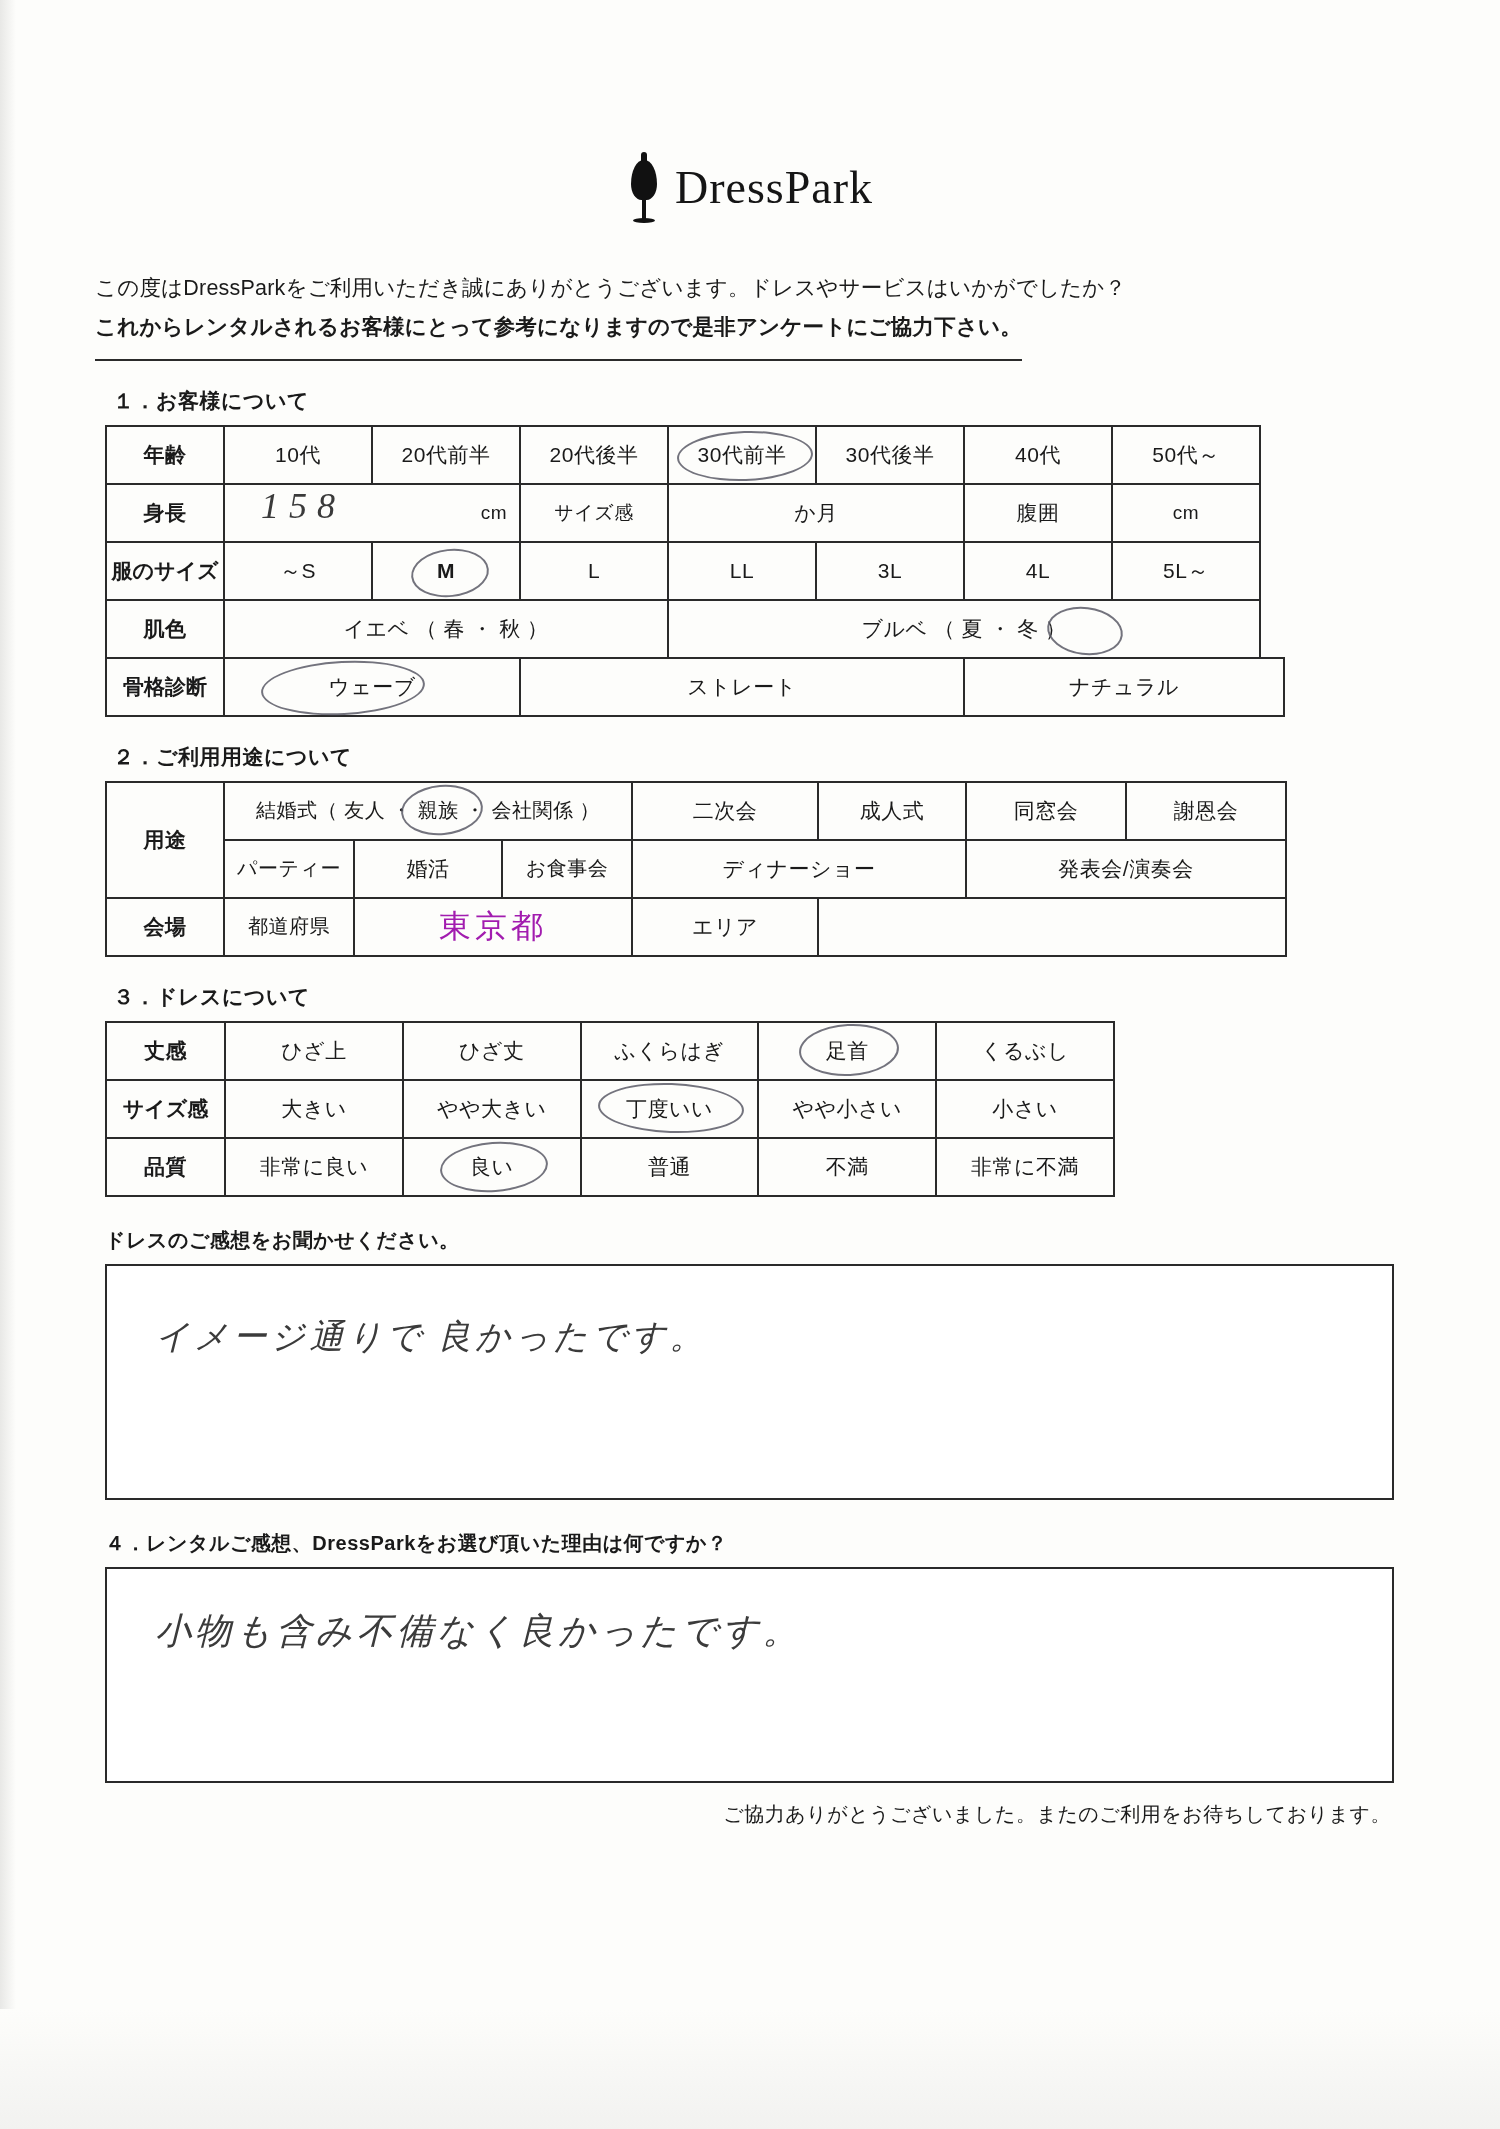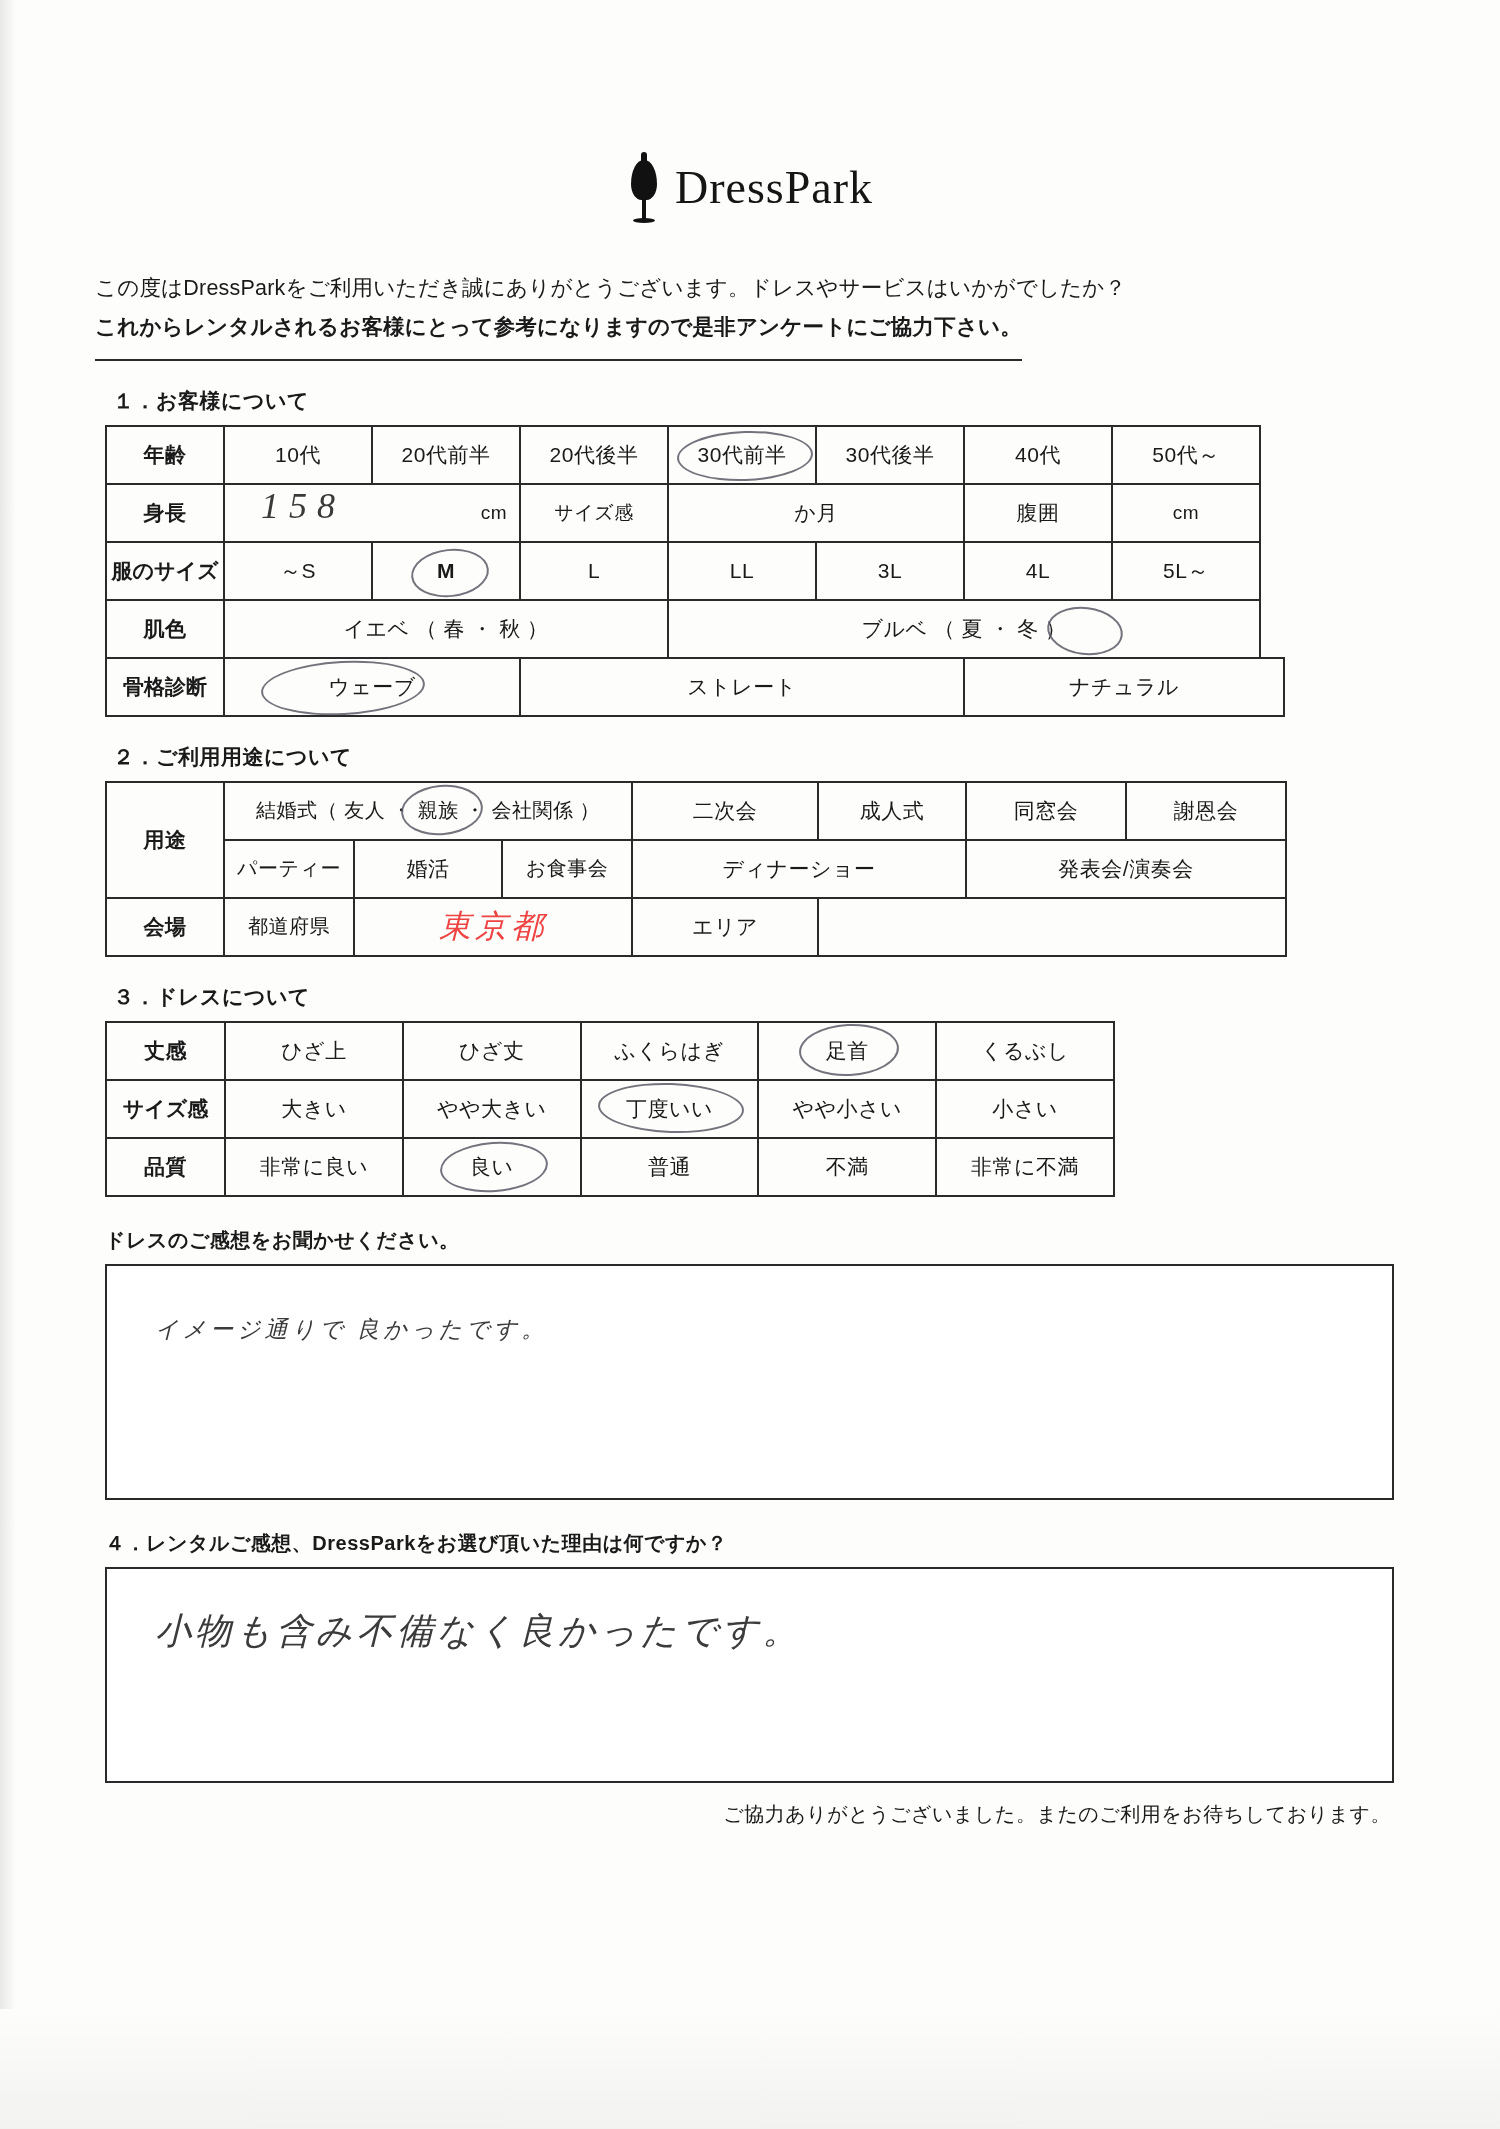--- a/index.html
+++ b/index.html
@@ -118,23 +118,22 @@
   .hw-height {
     font-size: 36px;
     letter-spacing: 10px;
     color: #3a3a3a;
     font-family: "Liberation Serif", serif;
     font-style: italic;
   }
   .hw-venue {
     font-size: 32px;
     letter-spacing: 4px;
-    color: #ef4444;
+    color: #a21caf;
     font-family: "Liberation Serif", serif;
-    font-style: italic;
     margin-top: 41px;
   }
 
   
   .circle {
     position: absolute;
     border: 2.5px solid #5a5a66;
     border-radius: 50%;
     pointer-events: none;
     opacity: .85;
@@ -352,21 +351,21 @@
         </td>
         <td>普通</td>
         <td>不満</td>
         <td>非常に不満</td>
       </tr>
     </tbody>
       </table>
 
     <div class="q-label">ドレスのご感想をお聞かせください。</div>
     <div class="answer-box tall">
-      <span class="hw-answer" style="left:48px;top:48px;font-size:23px;font-style:italic;">イメージ通りで 良かったです。</span>
+      <span class="hw-answer" style="left:48px;top:48px;font-size:34px;font-style:italic;">イメージ通りで 良かったです。</span>
     </div>
 
     <div class="q-label num">４．レンタルご感想、DressParkをお選び頂いた理由は何ですか？</div>
     <div class="answer-box tall2">
       <span class="hw-answer" style="left:36px;top:38px;font-size:36px;margin-left:12px;">小物も含み不備なく良かったです。</span>
     </div>
 
     <div class="footer-note">ご協力ありがとうございました。またのご利用をお待ちしております。</div>
   </div>
 </div>

